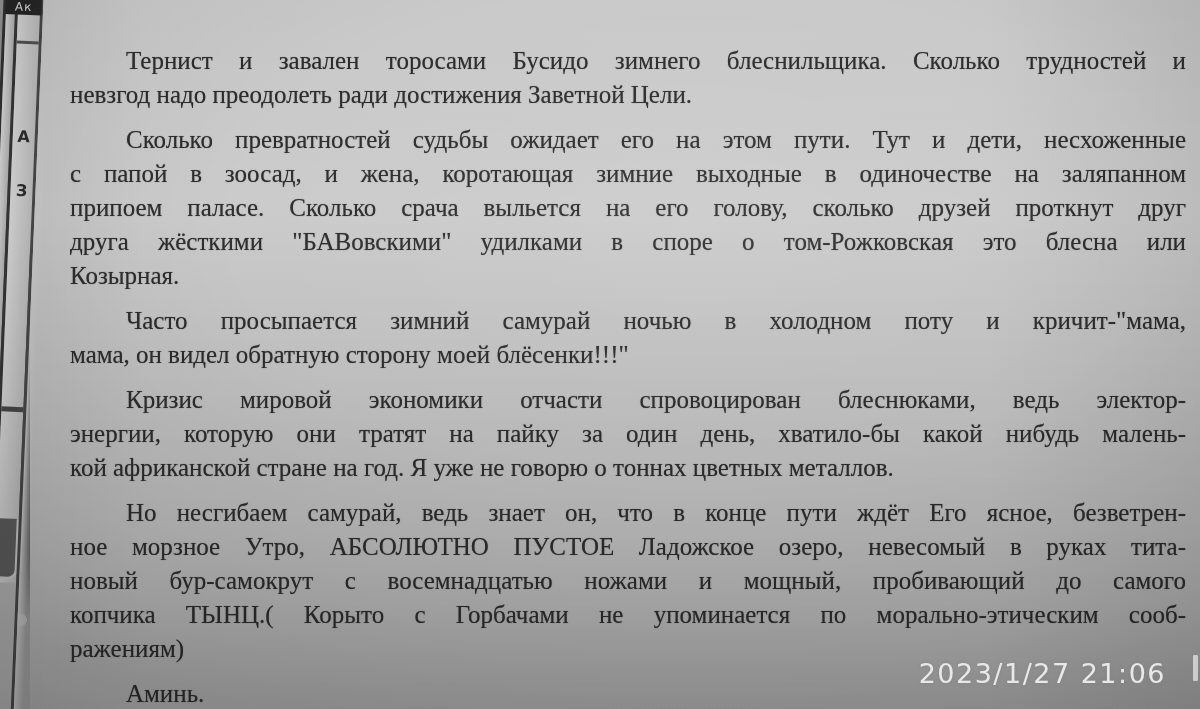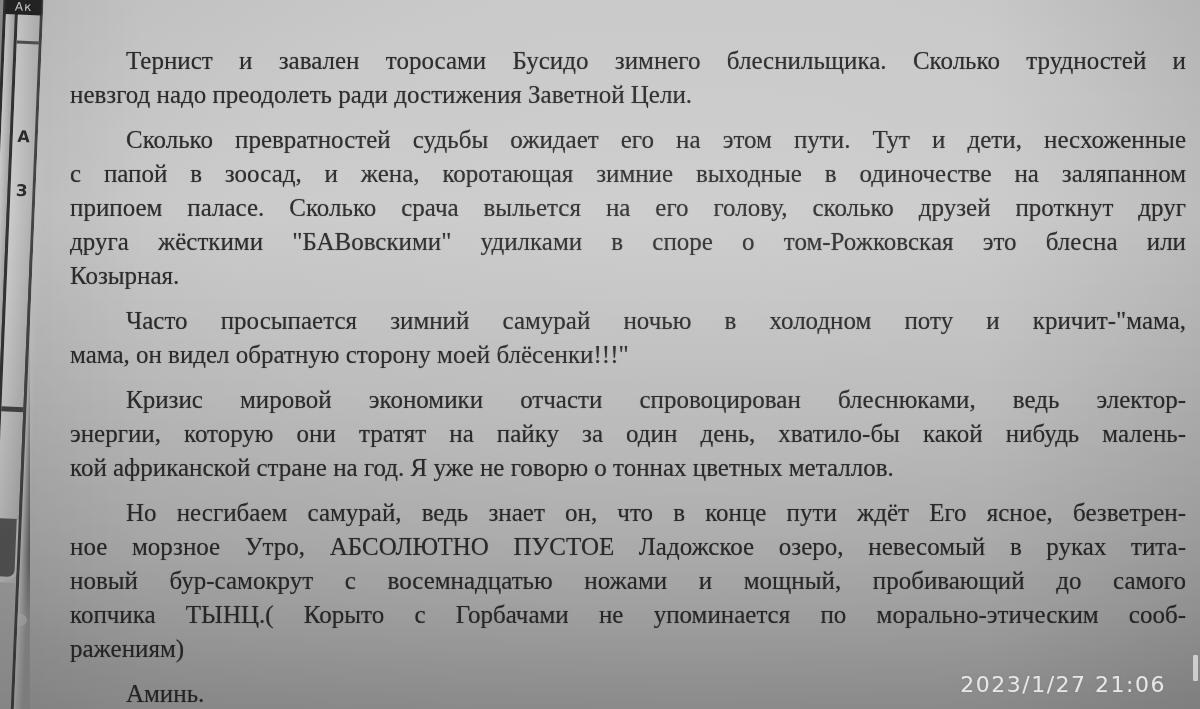--- a/index.html
+++ b/index.html
@@ -61,23 +61,23 @@
   }
   .lightlow{position:absolute;left:0;right:0;top:594px;bottom:0;background:#b9b9b9;}
   .badge{
     position:absolute;left:6px;top:-2px;width:36px;height:16px;z-index:4;
     transform:rotate(2.4deg);transform-origin:0 0;
     background:#272727;color:#e0e0e0;text-align:center;line-height:16px;
     font-family:"DejaVu Sans","Liberation Sans",sans-serif;font-size:12px;letter-spacing:1px;
   }
   
   .timestamp{
-    position:absolute;right:34px;bottom:12px;z-index:6;
+    position:absolute;right:34px;bottom:20px;z-index:6;
     font-family:"DejaVu Sans","Liberation Sans",sans-serif;
-    font-size:22px;letter-spacing:1.5px;color:var(--timestamp);
+    font-size:27px;letter-spacing:1.5px;color:var(--timestamp);
     text-shadow:0 0 3px rgba(130,130,130,.7);
   }
   .edge-mark{
     position:absolute;right:2px;bottom:28px;width:5px;height:26px;z-index:6;
     background:#d9d9d9;opacity:.85;border-radius:1px;
   }
   .vignette{
     position:absolute;inset:0;z-index:5;pointer-events:none;
     background:
       radial-gradient(85% 75% at 58% 32%,rgba(255,255,255,.07) 0%,rgba(0,0,0,0) 45%,rgba(0,0,0,.10) 100%),

